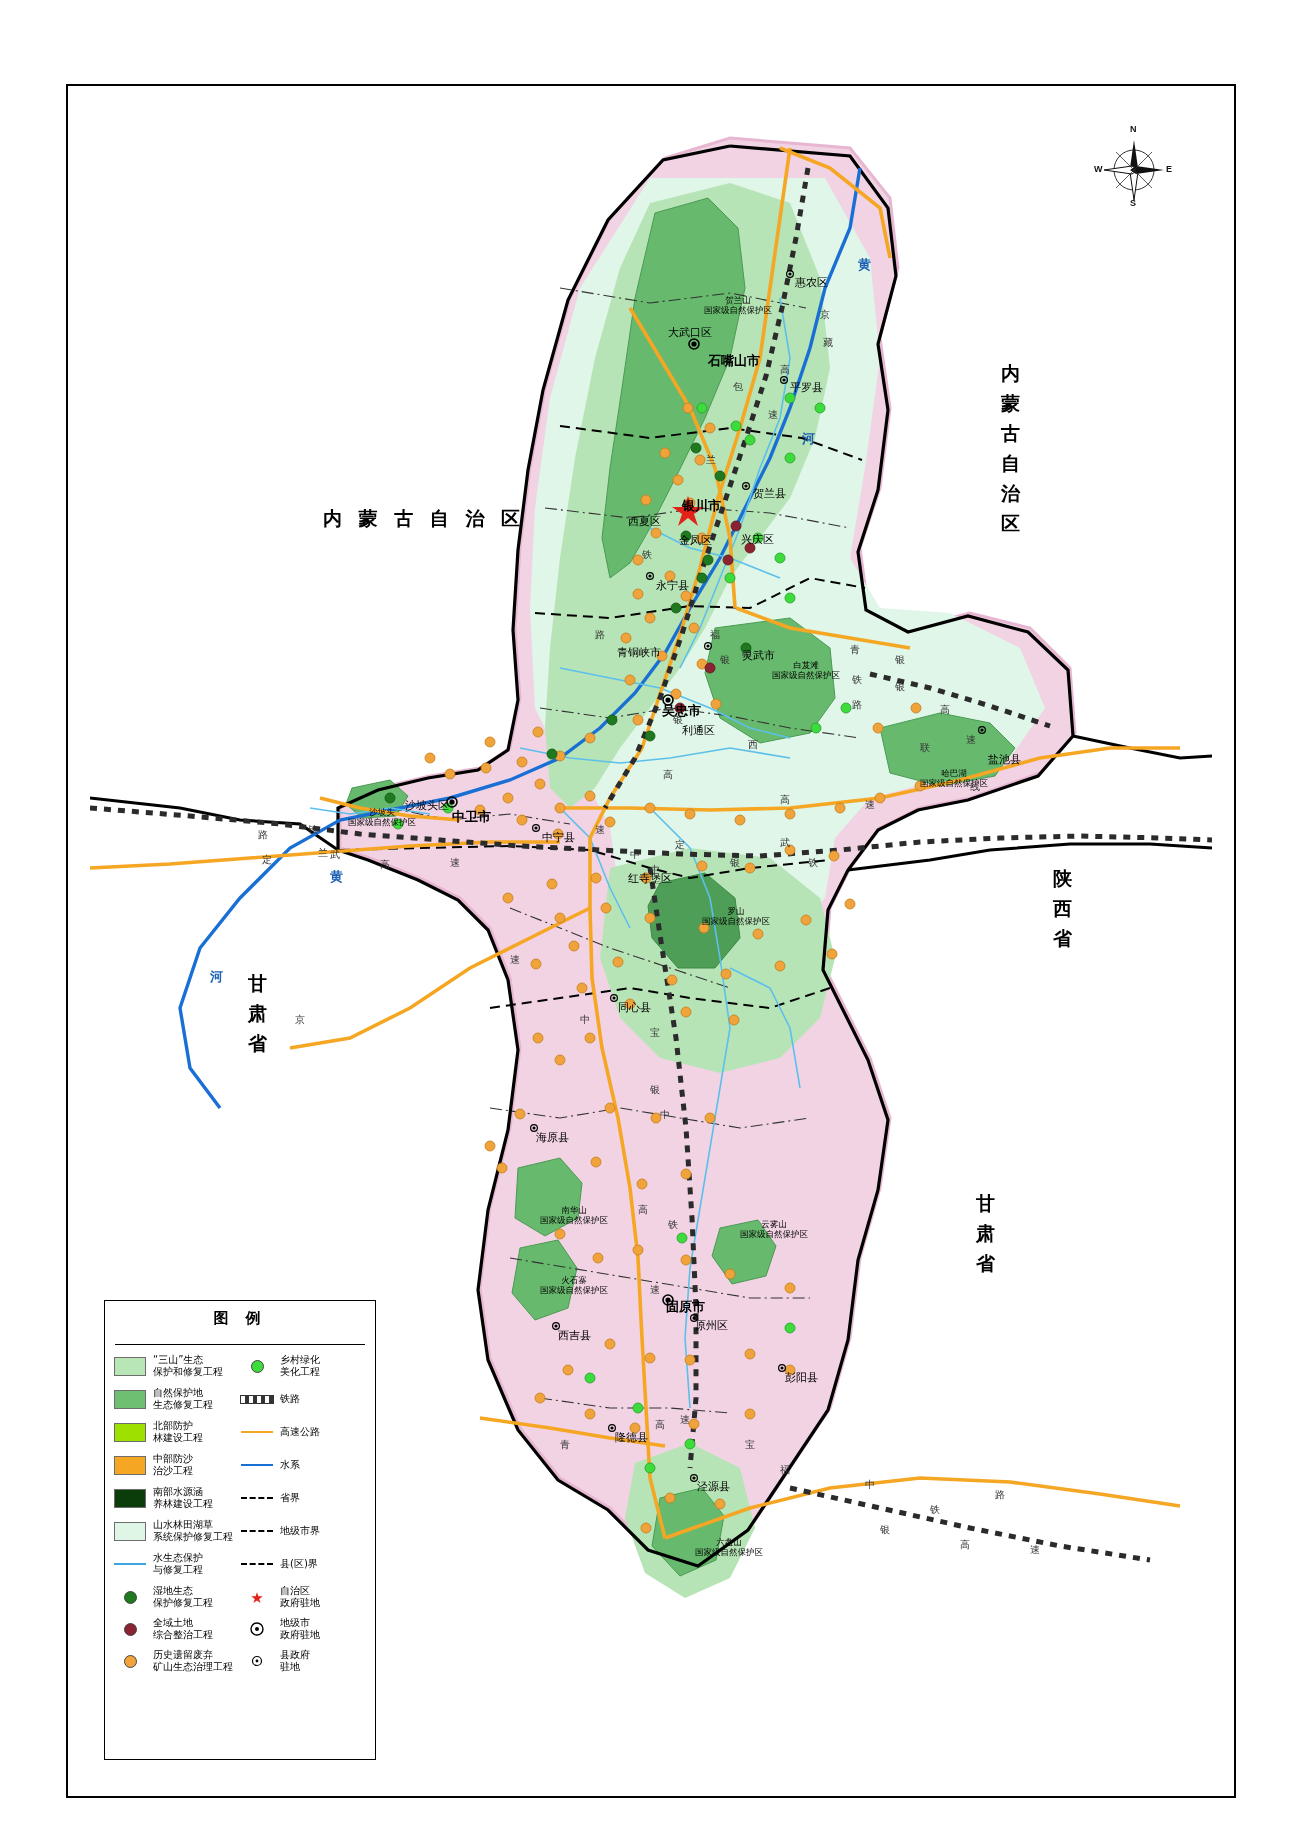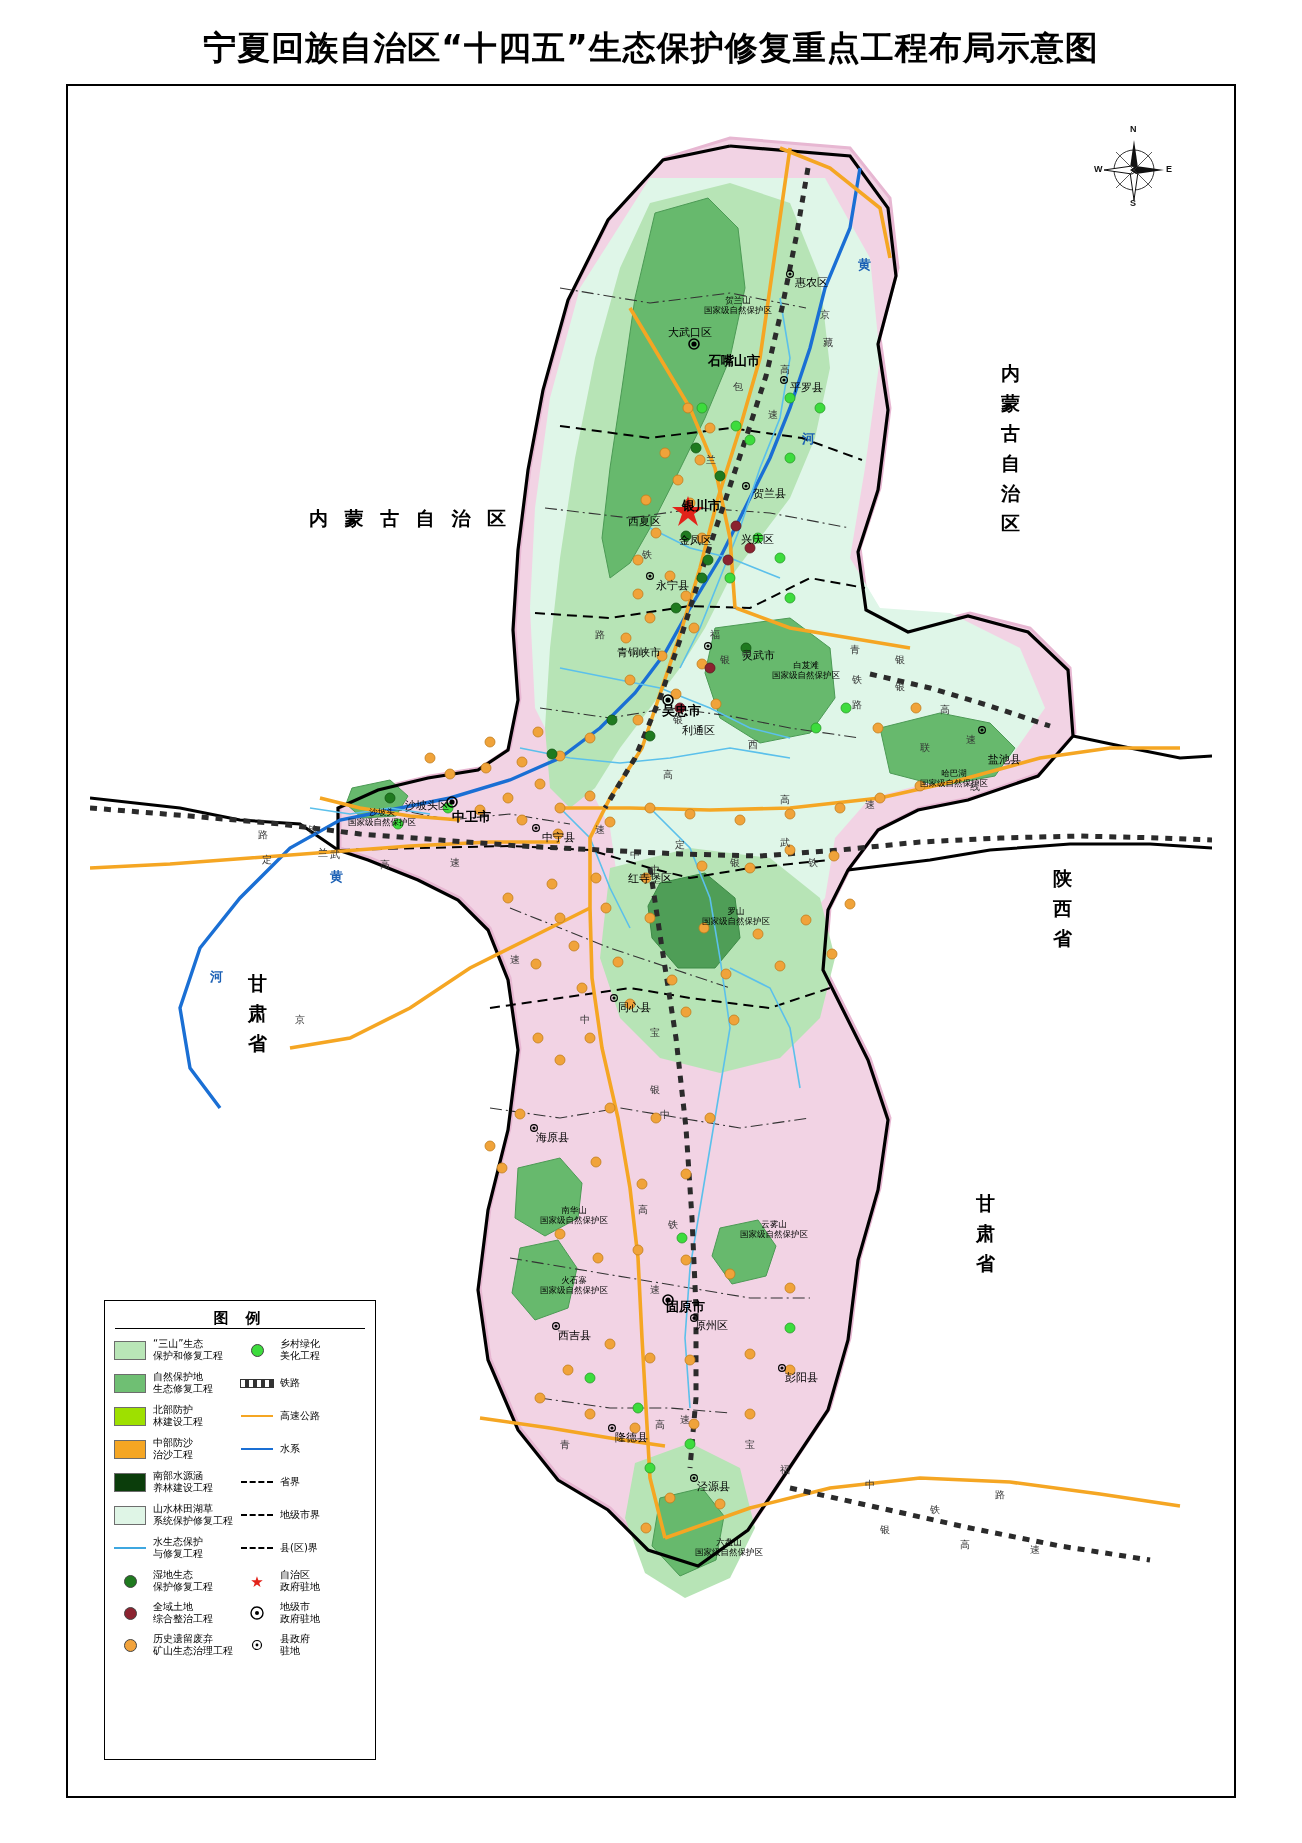--- a/index.html
+++ b/index.html
@@ -25,21 +25,21 @@
   #compass{position:absolute;right:36px;top:16px;width:84px;height:84px;}
   .cmp-l{position:absolute;font-size:9px;color:#111;font-weight:bold;}
 
   
   #legend{
     position:absolute;left:14px;bottom:14px;width:272px;height:460px;
     background:#ffffff;border:1px solid #000;box-sizing:border-box;
   }
   #legend-title{
     text-align:center;font-size:15px;font-weight:bold;letter-spacing:6px;
-    margin-top:8px;margin-bottom:0;font-family:"DejaVu Sans",sans-serif;
+    margin-top:8px;margin-bottom:16px;font-family:"DejaVu Sans",sans-serif;
   }
   #legend-title-rule{border-bottom:1px solid #000;margin:0 10px 6px 10px;}
   .leg-cols{display:flex;padding:0 8px;}
   .leg-col{width:50%;}
   .leg-row{display:flex;align-items:center;min-height:30px;margin-bottom:3px;}
   .leg-sym{width:34px;min-width:34px;height:20px;margin-right:6px;display:flex;align-items:center;justify-content:center;}
   .leg-txt{font-size:10px;line-height:12px;color:#000;font-family:"DejaVu Sans",sans-serif;}
   .swatch{width:30px;height:17px;border:1px solid #6d6d6d;}
   .dotsym{width:11px;height:11px;border-radius:50%;border:1px solid #444;}
   .linesym{width:32px;height:0;border-top-width:2px;border-top-style:solid;}
@@ -57,21 +57,20 @@
   .county{font-size:11px;}
   .nr{font-size:8.5px;line-height:9.5px;text-align:center;}
   .water{font-size:13px;font-weight:bold;color:#1a5fb4;}
   .road{font-size:10px;color:#333;}
 </style>
 </head>
 <body>
 
 <div id="page">
 
-  <div id="title">宁夏回族自治区“十四五”生态保护修复重点工程布局示意图</div>
 
   <div id="map-frame">
     <div id="map-inner">
 
       <svg id="map-svg" viewBox="0 0 1122 1666" preserveAspectRatio="none">
         <defs>
           <pattern id="railpat" width="10" height="4" patternUnits="userSpaceOnUse">
             <rect width="10" height="4" fill="#ffffff"></rect>
             <rect width="5" height="4" fill="#2b2b2b"></rect>
           </pattern>
@@ -387,21 +386,21 @@
               <line x1="60" y1="28" x2="24" y2="64"></line>
           </g>
         </svg>
         <div class="cmp-l" style="left:38px;top:0;">N</div>
         <div class="cmp-l" style="left:38px;top:74px;">S</div>
         <div class="cmp-l" style="left:74px;top:40px;">E</div>
         <div class="cmp-l" style="left:2px;top:40px;">W</div>
       </div>
 
       <div id="labels">
-          <div class="lbl prov" style="left: 170px; top: 395px; width: 300px; text-align: center;">
+          <div class="lbl prov" style="left: 184px; top: 395px; width: 300px; text-align: center;">
             <div>内 蒙 古 自 治 区</div>
           </div>
           <div class="lbl prov" style="left: 888px; top: 250px; width: 70px;">
             <div>内</div>
             <div>蒙</div>
             <div>古</div>
             <div>自</div>
             <div>治</div>
             <div>区</div>
           </div>

